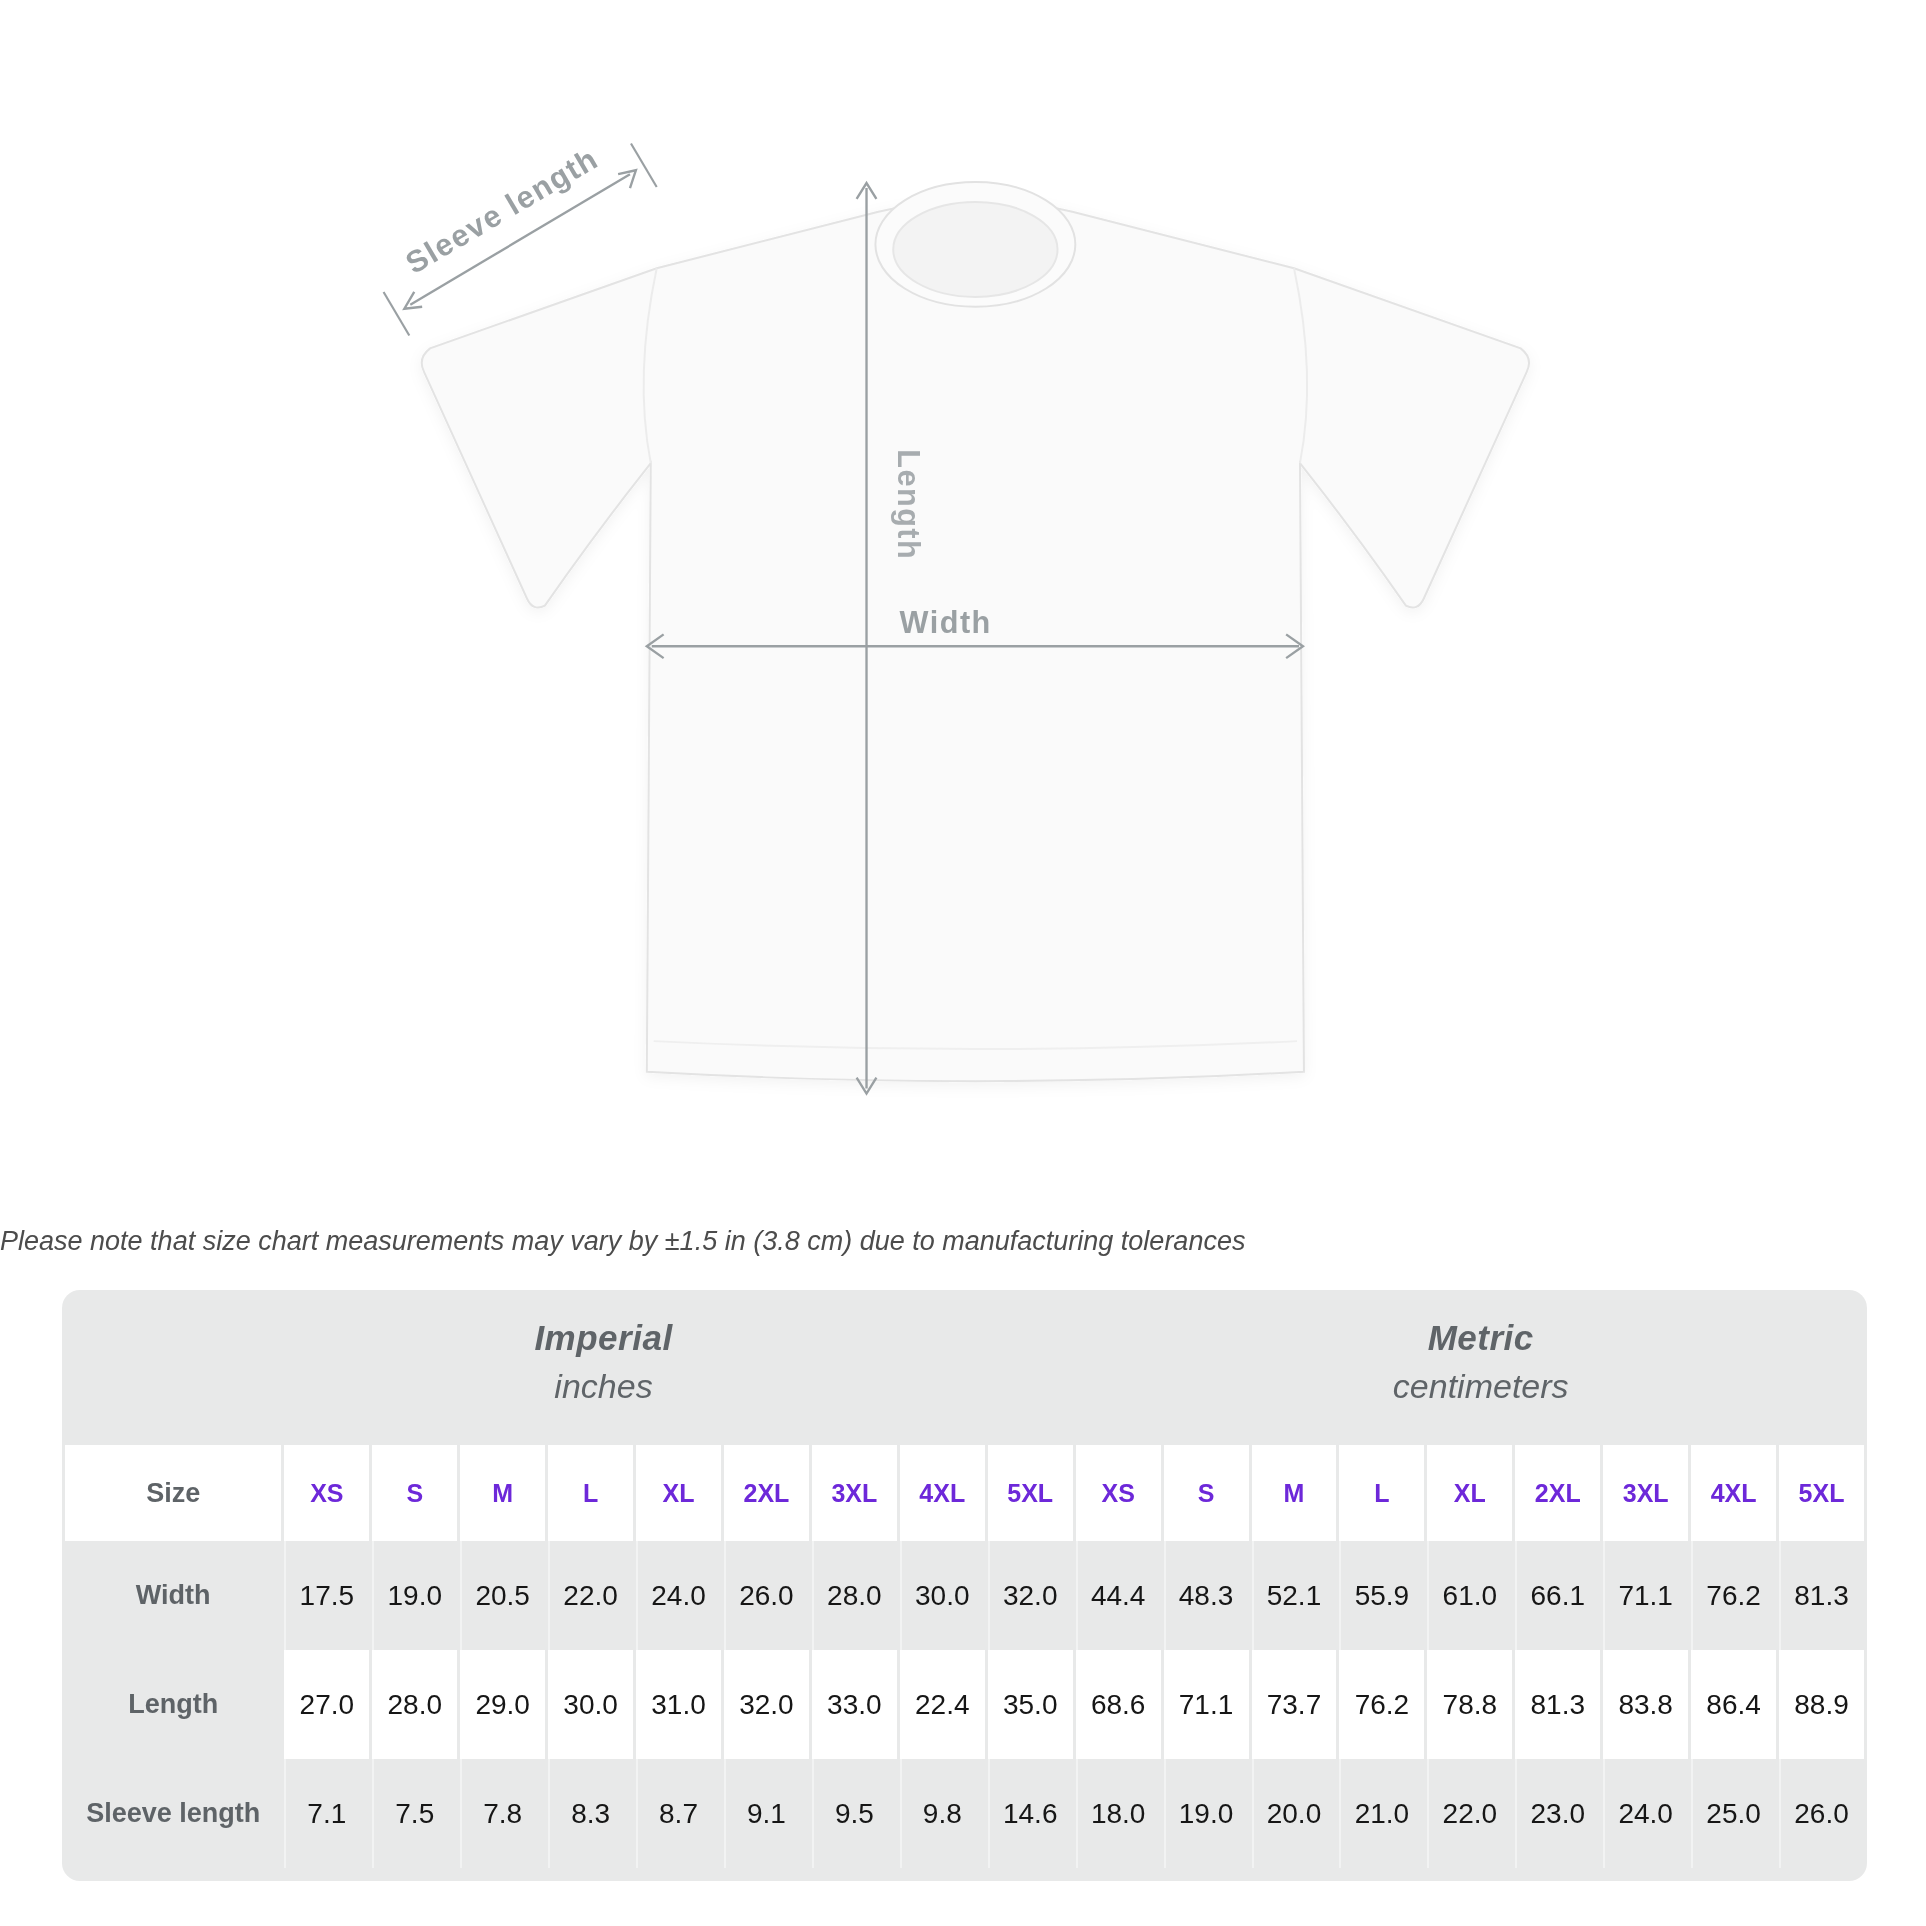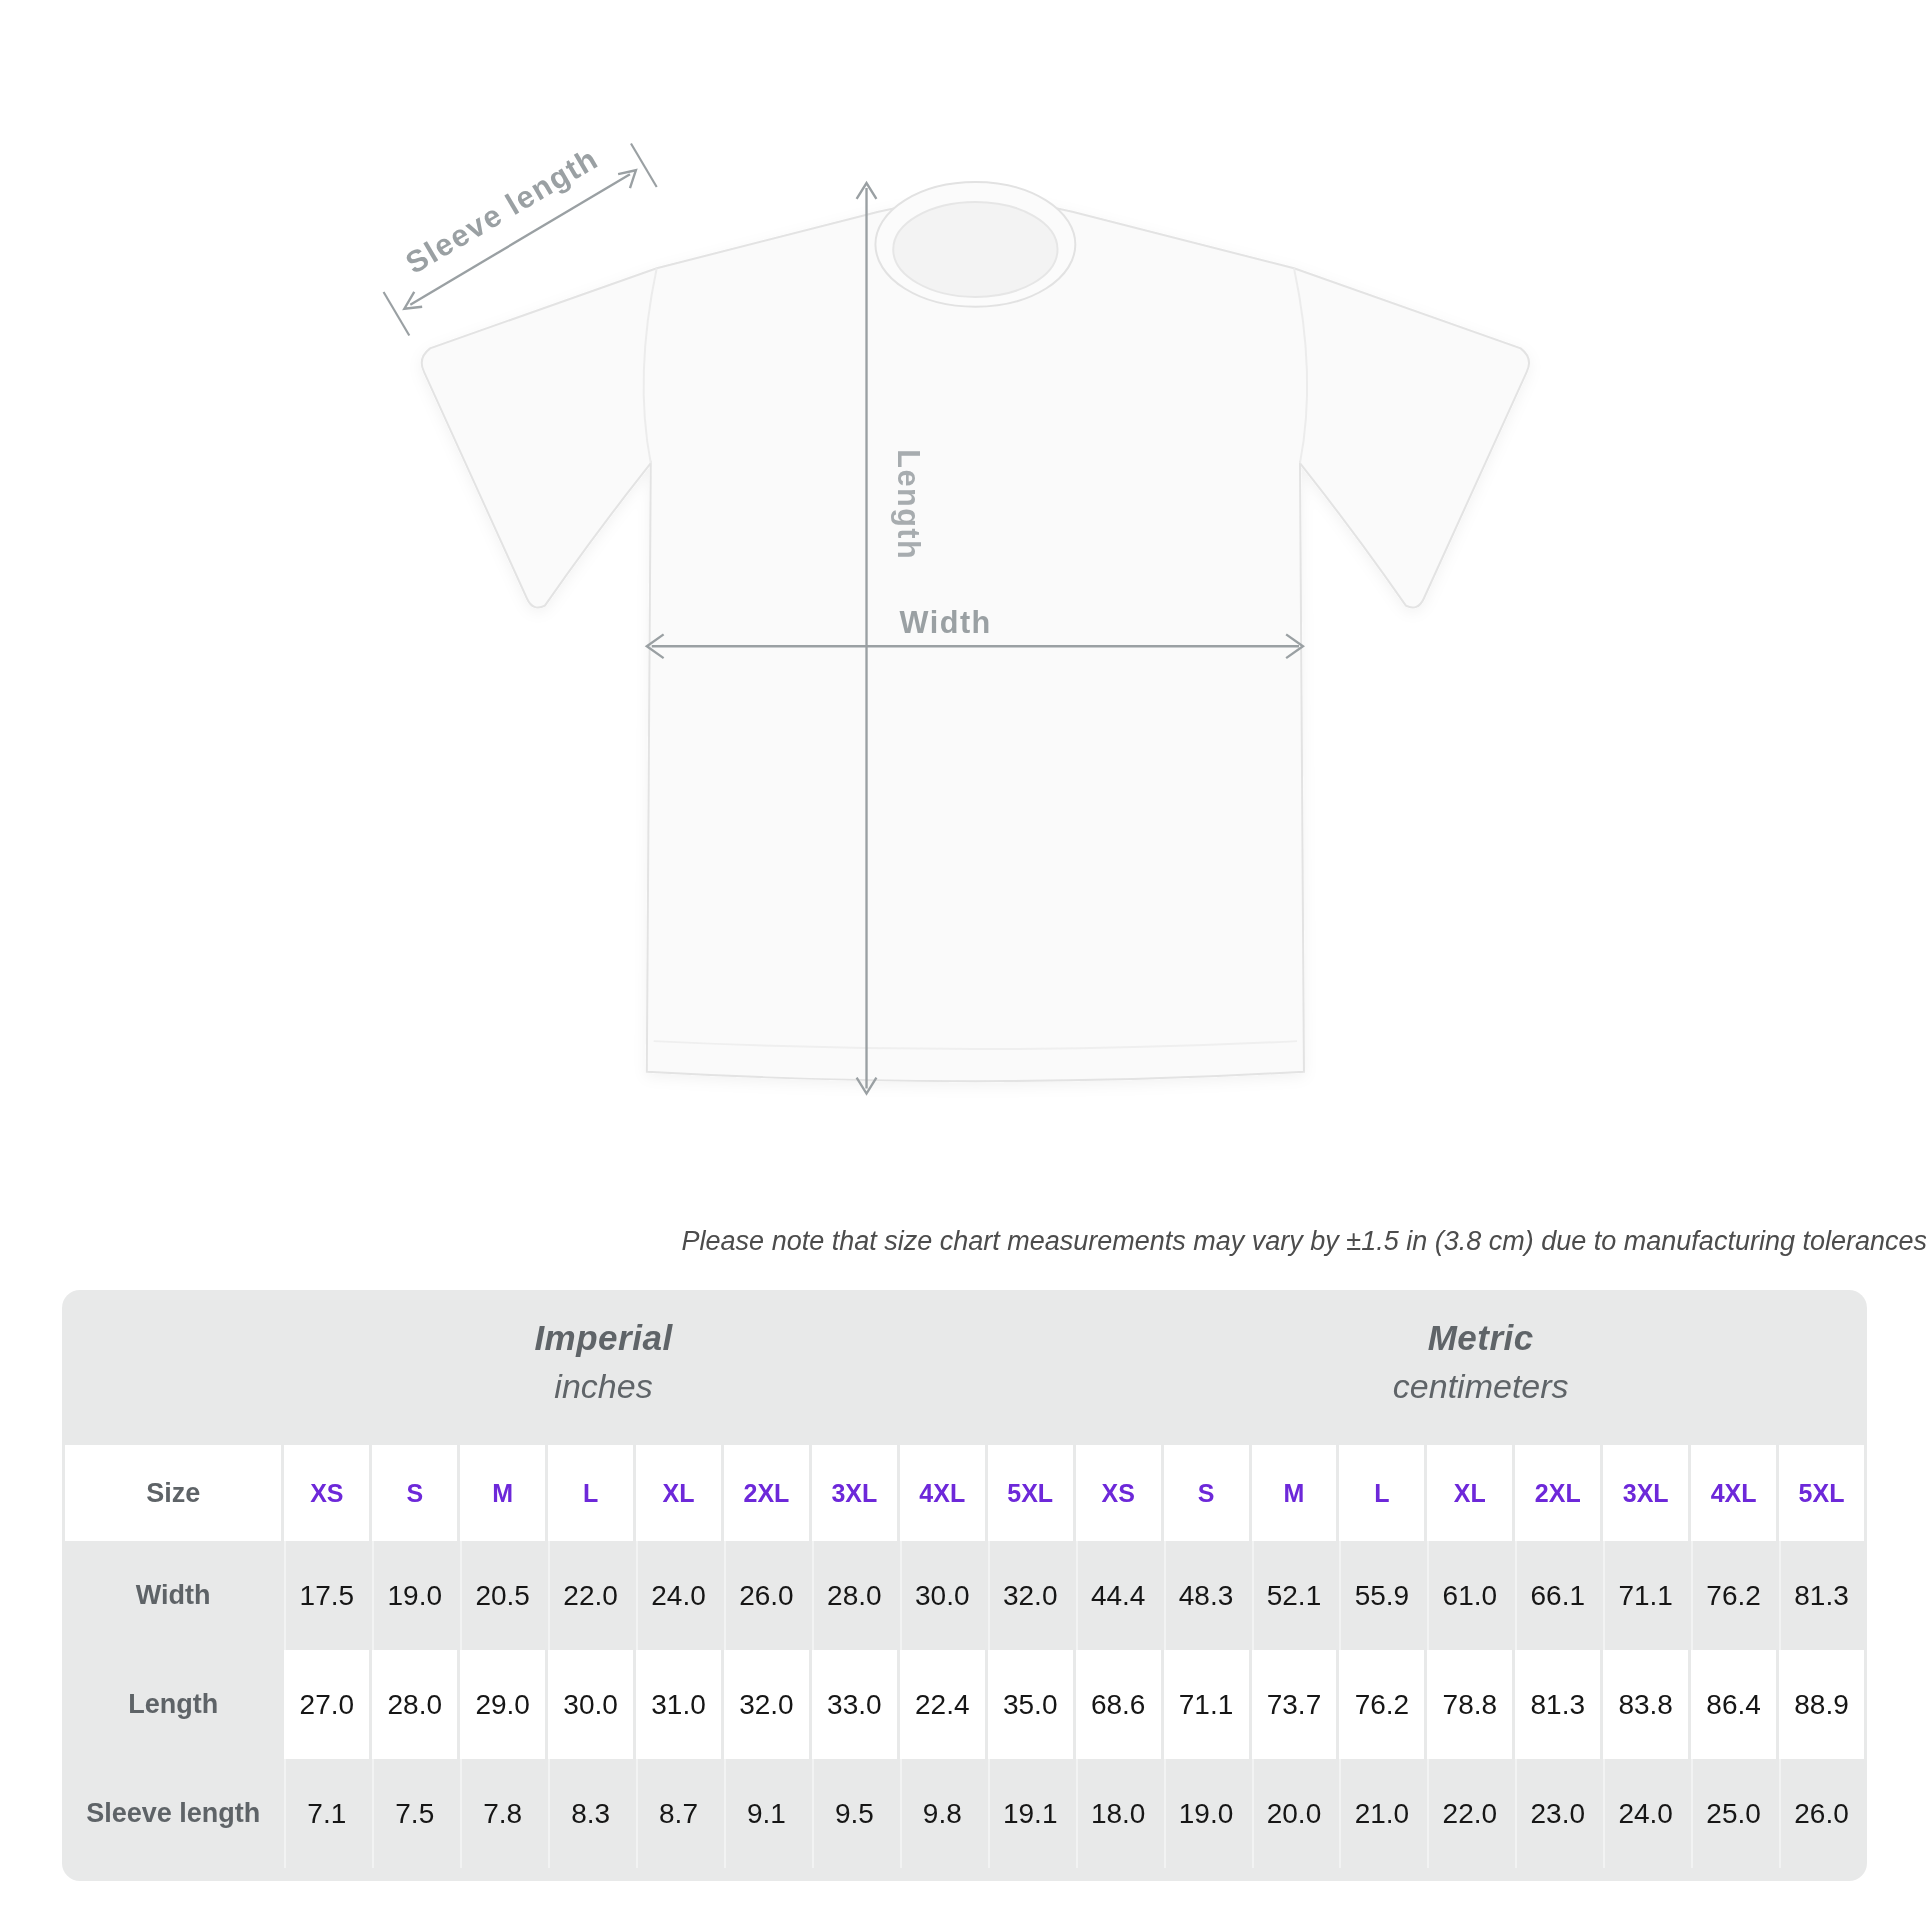--- a/index.html
+++ b/index.html
@@ -12,21 +12,21 @@
   .meas-line{stroke:#9aa0a3;stroke-width:2.4;fill:none;}
   .meas-tick{stroke:#9aa0a3;stroke-width:2.2;fill:none;}
   .meas-label{fill:#9aa0a3;font-size:31px;font-weight:bold;letter-spacing:1.5px;}
   .meas-label-light{fill:#a7acaf;}
   
   .title{
     position:absolute;left:0;top:1160px;width:100%;text-align:center;
     font-size:44px;font-weight:bold;color:#373737;letter-spacing:0.5px;
   }
   .subtitle{
-    position:absolute;left:0;top:1226px;width:100%;text-align:right;
+    position:absolute;left:0;top:1226px;width:100%;text-align:left;
     font-size:27px;font-style:italic;color:#4c4c4c;
   }
   
   .panel{
     position:absolute;left:62px;top:1290px;width:1805px;height:591px;
     background:#e8e9e9;border-radius:18px;
   }
   .unit-head{position:absolute;transform:translateX(-50%);text-align:center;color:#5f6468;}
   .unit-name{font-size:35px;font-weight:bold;font-style:italic;letter-spacing:0.5px;}
   .unit-sub{font-size:34px;font-style:italic;margin-top:9px;}
@@ -214,21 +214,21 @@
       <tr class="r-gray">
         <td class="rlabel">Sleeve length</td>
         <td class="val">7.1</td>
         <td class="val">7.5</td>
         <td class="val">7.8</td>
         <td class="val">8.3</td>
         <td class="val">8.7</td>
         <td class="val">9.1</td>
         <td class="val">9.5</td>
         <td class="val">9.8</td>
-        <td class="val">19.1</td>
+        <td class="val">14.6</td>
         <td class="val">18.0</td>
         <td class="val">19.0</td>
         <td class="val">20.0</td>
         <td class="val">21.0</td>
         <td class="val">22.0</td>
         <td class="val">23.0</td>
         <td class="val">24.0</td>
         <td class="val">25.0</td>
         <td class="val">26.0</td>
       </tr>

